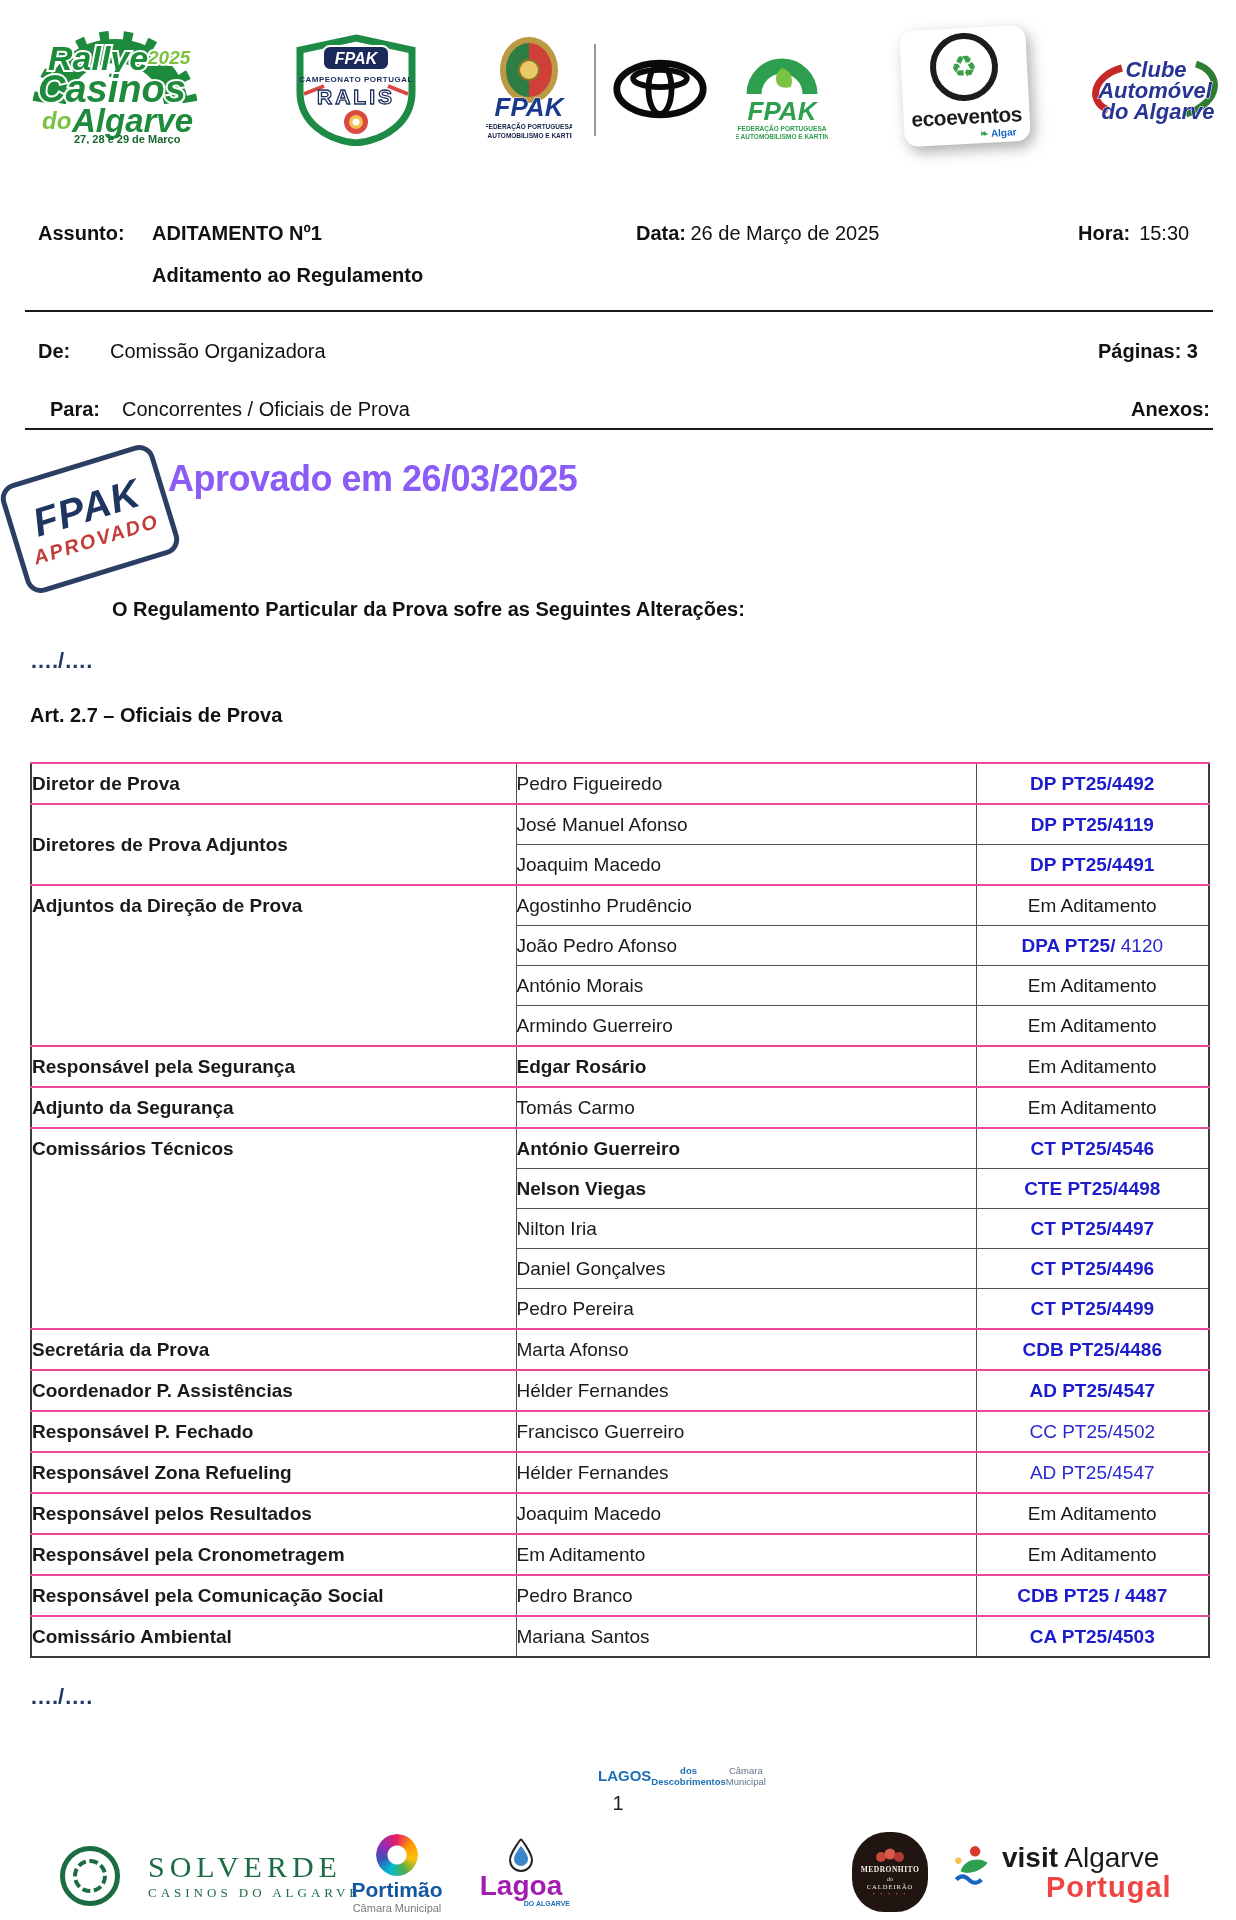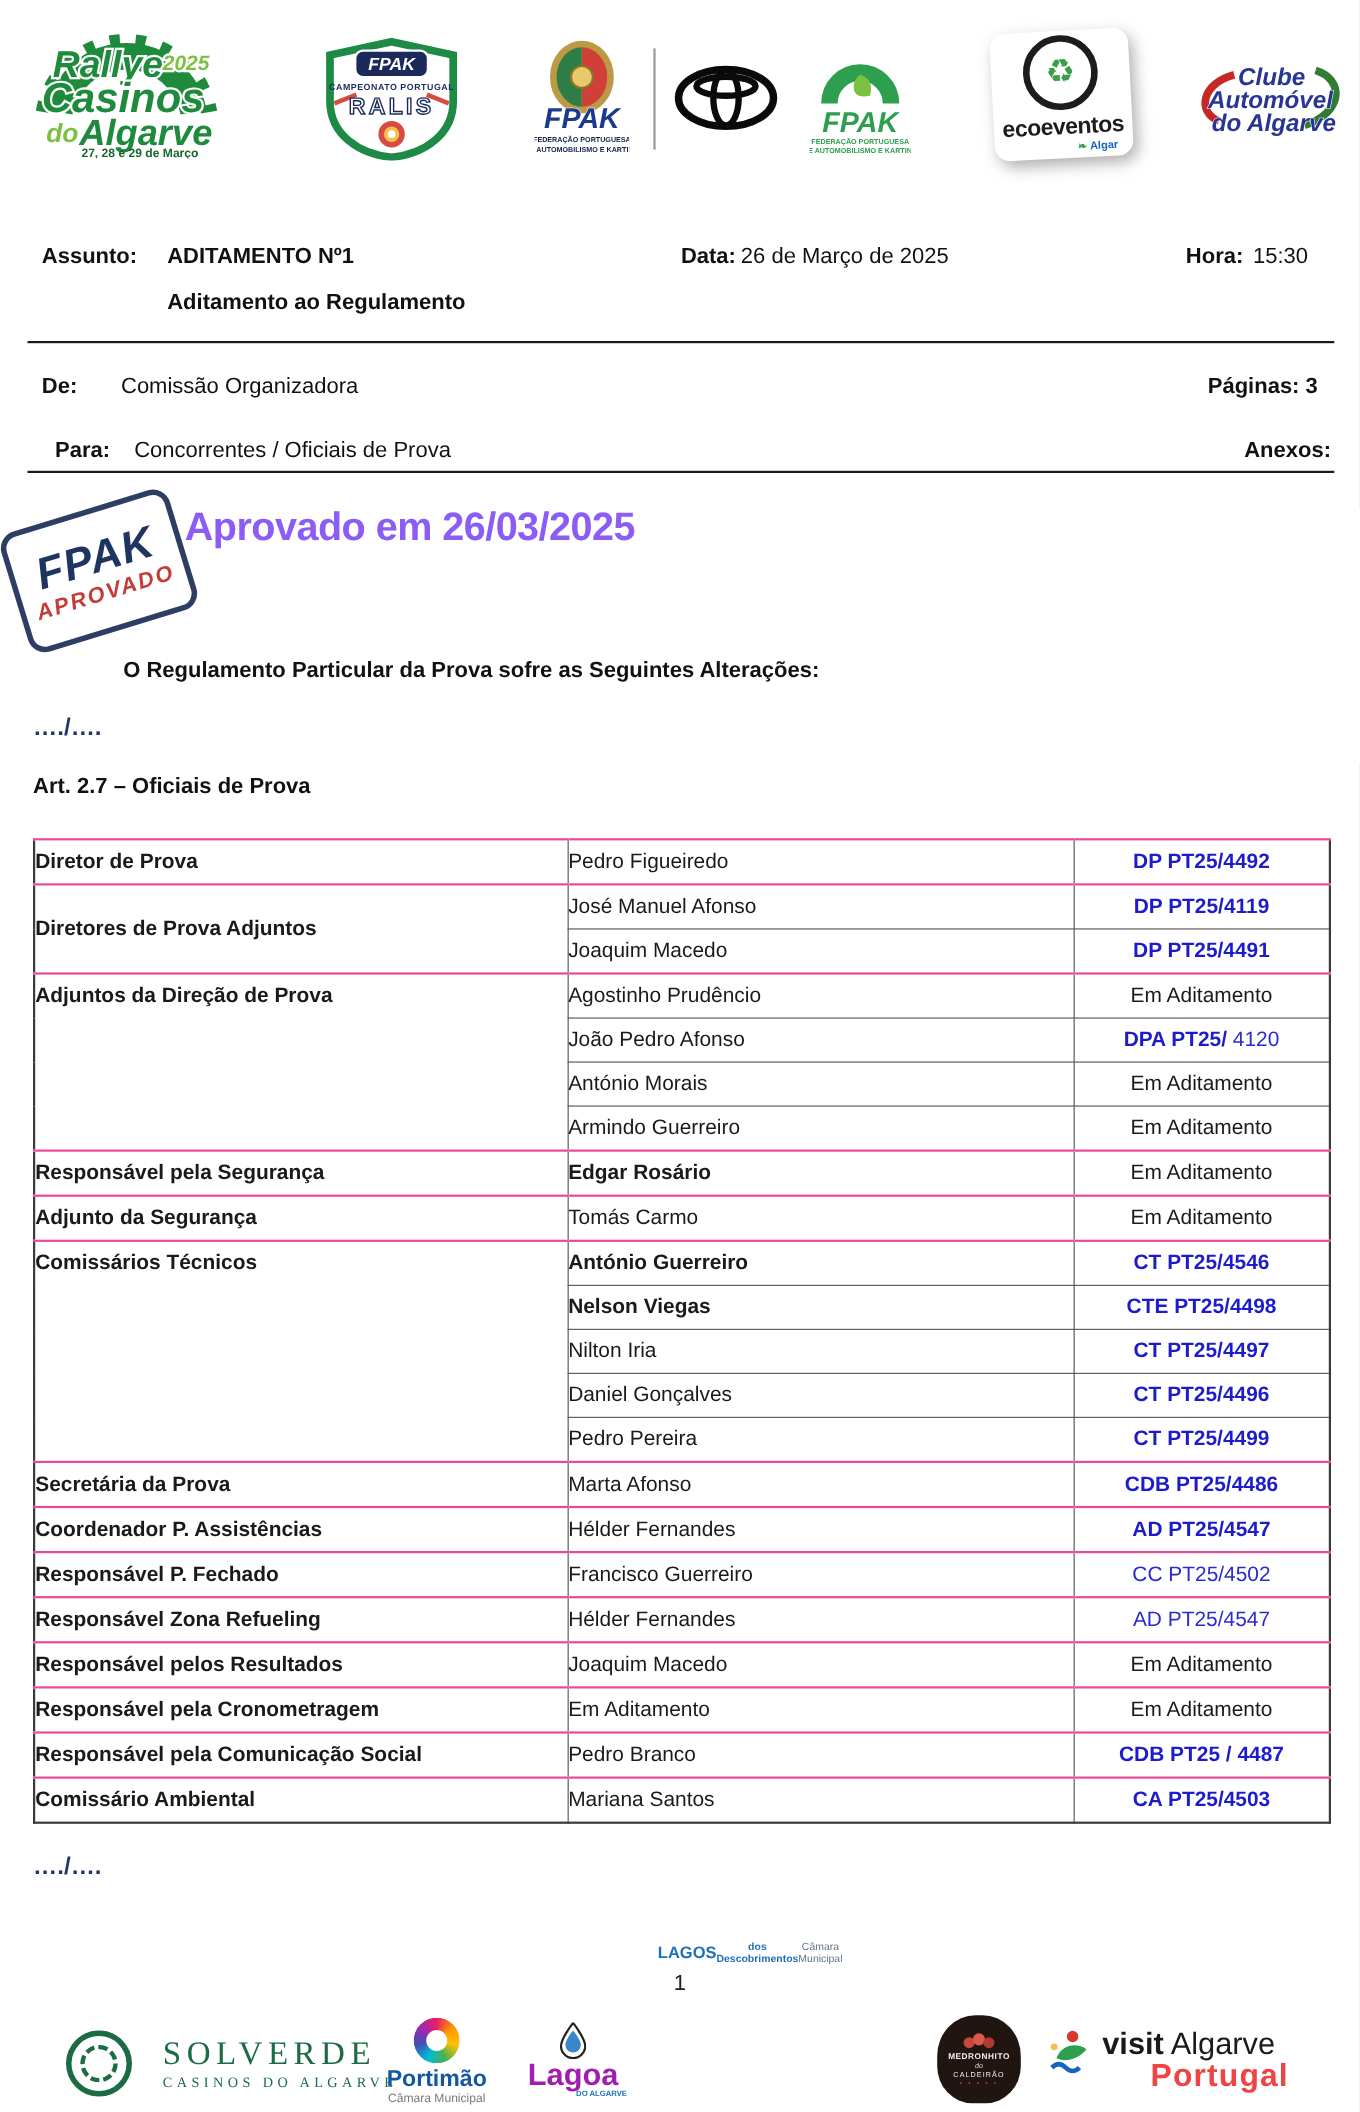--- a/index.html
+++ b/index.html
@@ -63,21 +63,21 @@
   .lagoa-sub{font-size:7px;font-weight:bold;color:#1d6fb8;align-self:flex-end;margin-right:10px;}
   .lagos{left:598px;top:1756px;width:104px;display:flex;align-items:center;text-align:center;}
   .lagos-name{font-size:15px;font-weight:800;color:#1d6fb8;line-height:1.1;}
   .lagos-sub{font-size:9.5px;font-weight:bold;color:#1d6fb8;}
   .lagos-sub2{font-size:9.5px;color:#60748a;}
   .silves{left:712px;top:1947px;display:flex;align-items:center;gap:7px;}
   .sil-name{font-size:22px;color:#8a8a8a;letter-spacing:1px;line-height:1;}
   .sil-sub{font-size:6.5px;color:#9a9a9a;letter-spacing:1px;}
   .medro{left:852px;top:1832px;width:76px;height:80px;background:#211511;
          border-radius:46% 46% 42% 42%;display:flex;flex-direction:column;align-items:center;
-         justify-content:center;gap:1px;}
+         justify-content:center;gap:1px;font-family:Liberation Serif, serif;}
   .medro-name{color:#f4efe8;font-size:7.5px;font-weight:bold;letter-spacing:0.5px;}
   .medro-do{color:#d8cfc3;font-size:6.5px;font-style:italic;}
   .medro-sub{color:#f4efe8;font-size:6.5px;letter-spacing:1px;}
   .medro-dots{color:#c8463c;font-size:6px;letter-spacing:2px;}
   .visit{left:952px;top:1844px;display:flex;align-items:flex-start;gap:8px;}
   .visit-l1{font-size:28px;color:#1a1a1a;line-height:1;}
   .visit-l1 b{font-weight:800;}
   .visit-l2{font-size:29px;color:#ef4444;font-weight:bold;letter-spacing:1px;line-height:1.1;margin-left:44px;}
 </style>
 </head>
@@ -168,21 +168,21 @@
         <text x="76" y="27" font-size="22">Clube</text>
         <text x="75" y="48" font-size="22">Automóvel</text>
         <text x="78" y="69" font-size="22">do Algarve</text>
       </g>
     </svg>
   </div>
 
   <div class="abs" style="left:0;top:222px;width:100%;height:26px">
     <span class="abs m-lab" style="left:38px">Assunto:</span>
     <span class="abs m-lab" style="left:152px">ADITAMENTO Nº1</span>
-    <span class="abs" style="left:619px"><span class="m-lab">Data:</span> <span class="m-val">26 de Março de 2025</span></span>
+    <span class="abs" style="left:636px"><span class="m-lab">Data:</span> <span class="m-val">26 de Março de 2025</span></span>
     <span class="abs" style="left:1078px"><span class="m-lab">Hora:</span>&nbsp; <span class="m-val">15:30</span></span>
   </div>
   <div class="abs m-lab" style="left:152px;top:264px">Aditamento ao Regulamento</div>
   <div class="abs hr" style="left:25px;top:310px;width:1188px"></div>
 
   <div class="abs" style="left:0;top:340px;width:100%;height:26px">
     <span class="abs m-lab" style="left:38px">De:</span>
     <span class="abs m-val" style="left:110px">Comissão Organizadora</span>
     <span class="abs m-lab" style="right:38px">Páginas: 3</span>
   </div>

